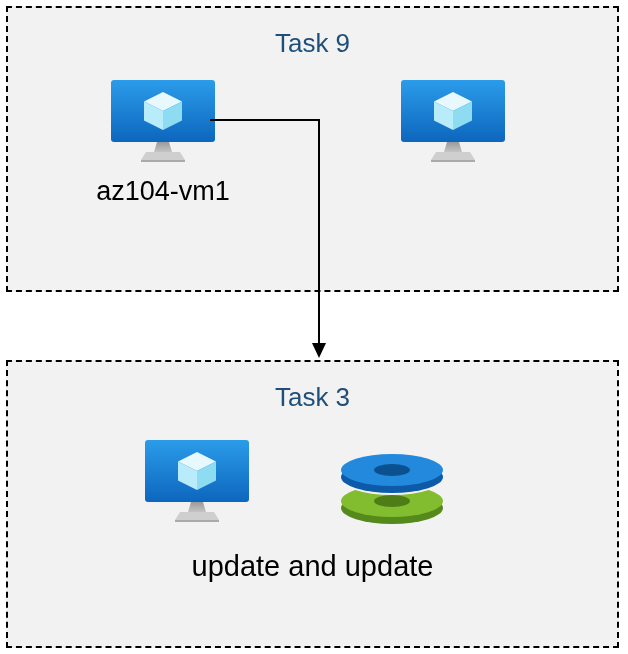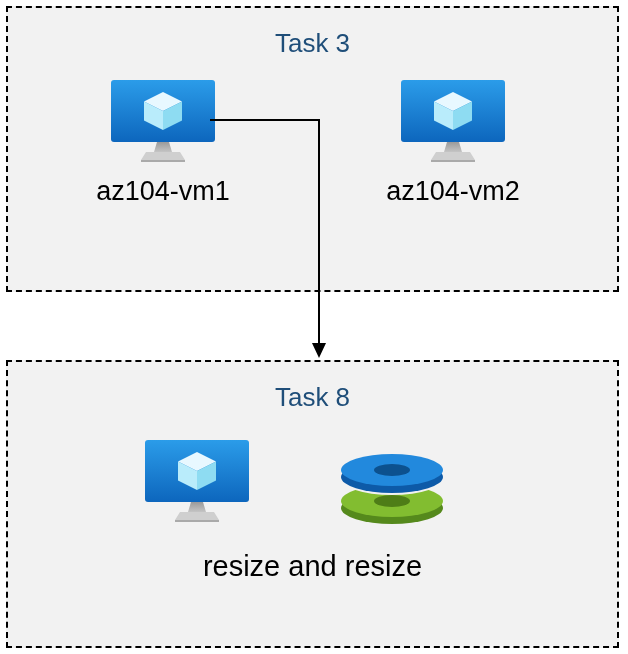--- a/index.html
+++ b/index.html
@@ -110,57 +110,56 @@
       <ellipse cx="55" cy="31" rx="51" ry="16" fill="#0d5aa8"></ellipse>
       <ellipse cx="55" cy="24" rx="51" ry="16" fill="#2289dd"></ellipse>
       <ellipse cx="55" cy="24" rx="18" ry="6" fill="#0c518f"></ellipse>
     </symbol>
   </defs>
 </svg>
 
 <div class="page">
 
   <div class="task-box box1">
-    <div class="box-title">Task 3</div>
+    <div class="box-title">Task 9</div>
 
     <div class="vm-group t1-vm1">
       <svg class="icon-svg" width="104" height="88">
         <use href="#vm-symbol"></use>
       </svg>
       <div class="vm-label">
         <div>az104-vm1</div>
       </div>
     </div>
 
     <div class="vm-group t1-vm2">
       <svg class="icon-svg" width="104" height="88">
         <use href="#vm-symbol"></use>
       </svg>
       <div class="vm-label">
-        <div>az104-vm2</div>
       </div>
     </div>
   </div>
 
   <div class="task-box box2">
-    <div class="box-title">Task 8</div>
+    <div class="box-title">Task 3</div>
 
     <div class="t2-vm">
       <svg class="icon-svg" width="104" height="88">
         <use href="#vm-symbol"></use>
       </svg>
     </div>
 
     <div class="t2-disk">
       <svg class="icon-svg" width="110" height="84">
         <use href="#disk-symbol"></use>
       </svg>
     </div>
 
-    <div class="t2-caption">resize and resize</div>
+    <div class="t2-caption">update and update</div>
   </div>
 
   <svg class="arrow-overlay" width="628" height="654">
     <polyline points="210,120 319,120 319,344" fill="none" stroke="#000000" stroke-width="2"></polyline>
     <polygon points="312,343 326,343 319,358" fill="#000000"></polygon>
   </svg>
 
 </div>
 
 </body></html>

